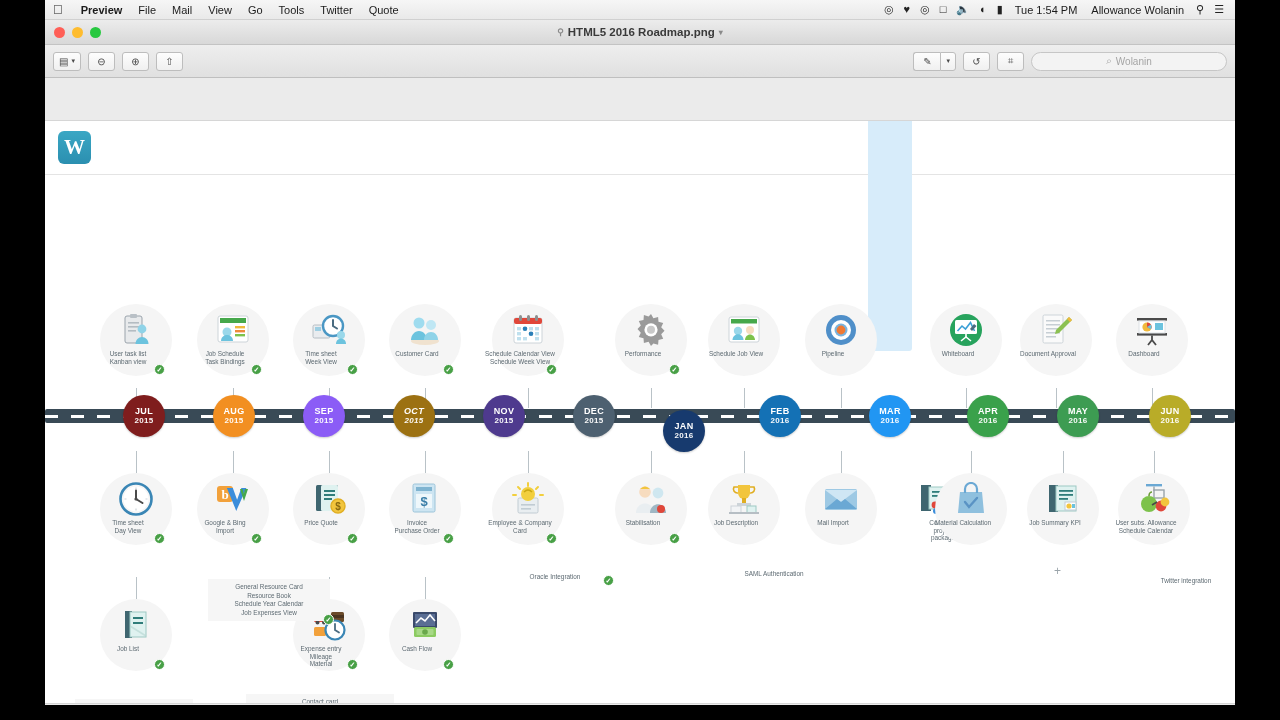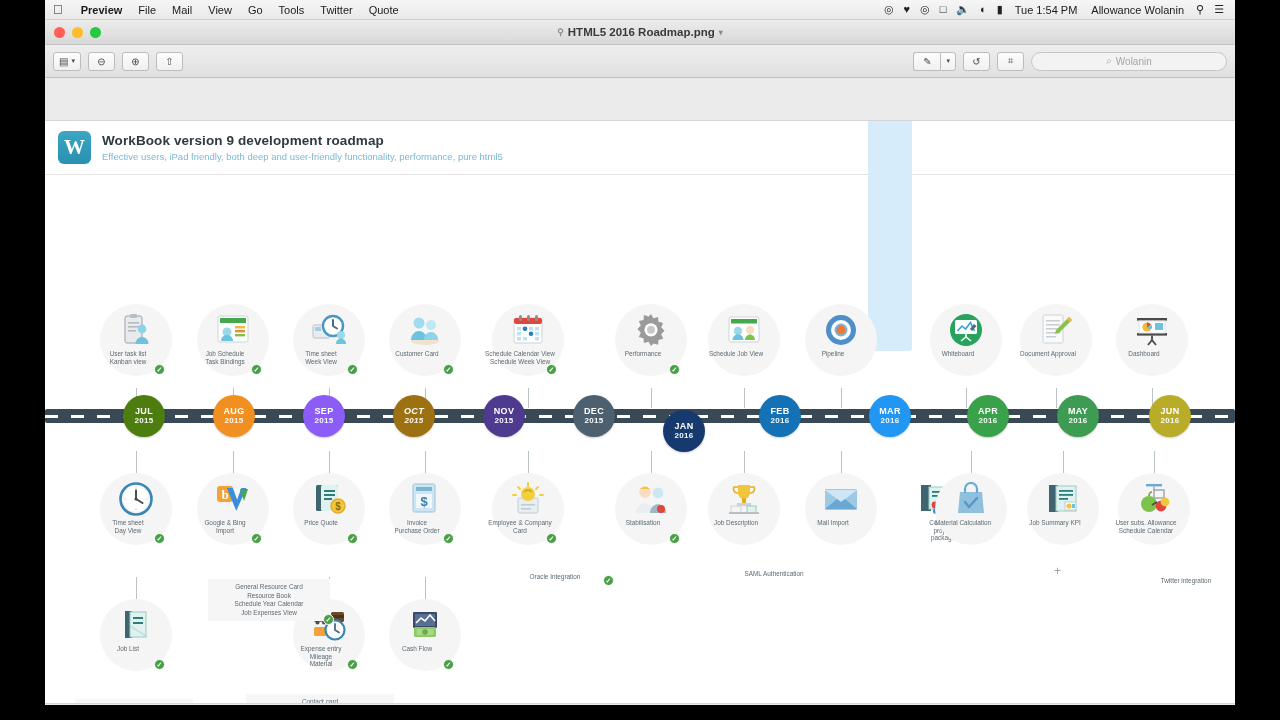--- a/index.html
+++ b/index.html
@@ -231,24 +231,20 @@
         <span>Wolanin</span>
       </div>
     </div>
 
     <div id="graybar"></div>
 
     <div id="canvas">
 
       <div id="rm-header">
         <div id="logo">W</div>
-        <div>
-          <div id="rm-title">WorkBook version 9 development roadmap</div>
-          <div id="rm-sub">Effective users, iPad friendly, both deep and user-friendly functionality, performance, pure html5</div>
-        </div>
       </div>
       <div id="hdr-rule"></div>
 
       <div class="mar-col" id="mar-col" style="left: 823px;"></div>
 
       <div id="nodes-layer">
           <div class="node" style="left: 55px; top: 183px;">
             <div class="bub">
               <svg class="ico" viewBox="0 0 34 34">
                 <rect x="6" y="3" width="17" height="27" rx="2" fill="#e8eaec" stroke="#9aa3ab"></rect>
@@ -743,21 +739,21 @@
           </div>
           <div class="txtbox" style="left: 30px; top: 578px; width: 118px; position: absolute;"></div>
           <div class="txtbox" style="left: 201px; top: 573px; width: 148px; position: absolute;">
             <div>Contact card</div>
           </div>
           <div class="plus" style="left: 1009px; top: 443px;">+</div>
         </div>
 
       <div id="road"></div>
       <div id="months-layer">
-          <div class="month" style="left: 78px; top: 274px; background: #4d7c0f;">
+          <div class="month" style="left: 78px; top: 274px; background: #7f1d1d;">
             <div>JUL</div>
             <div class="m-y">2015</div>
           </div>
           <div class="month" style="left: 168px; top: 274px; background: rgb(242, 143, 33);">
             <div>AUG</div>
             <div class="m-y">2015</div>
           </div>
           <div class="month" style="left: 258px; top: 274px; background: #8b5cf6;">
             <div>SEP</div>
             <div class="m-y">2015</div>

